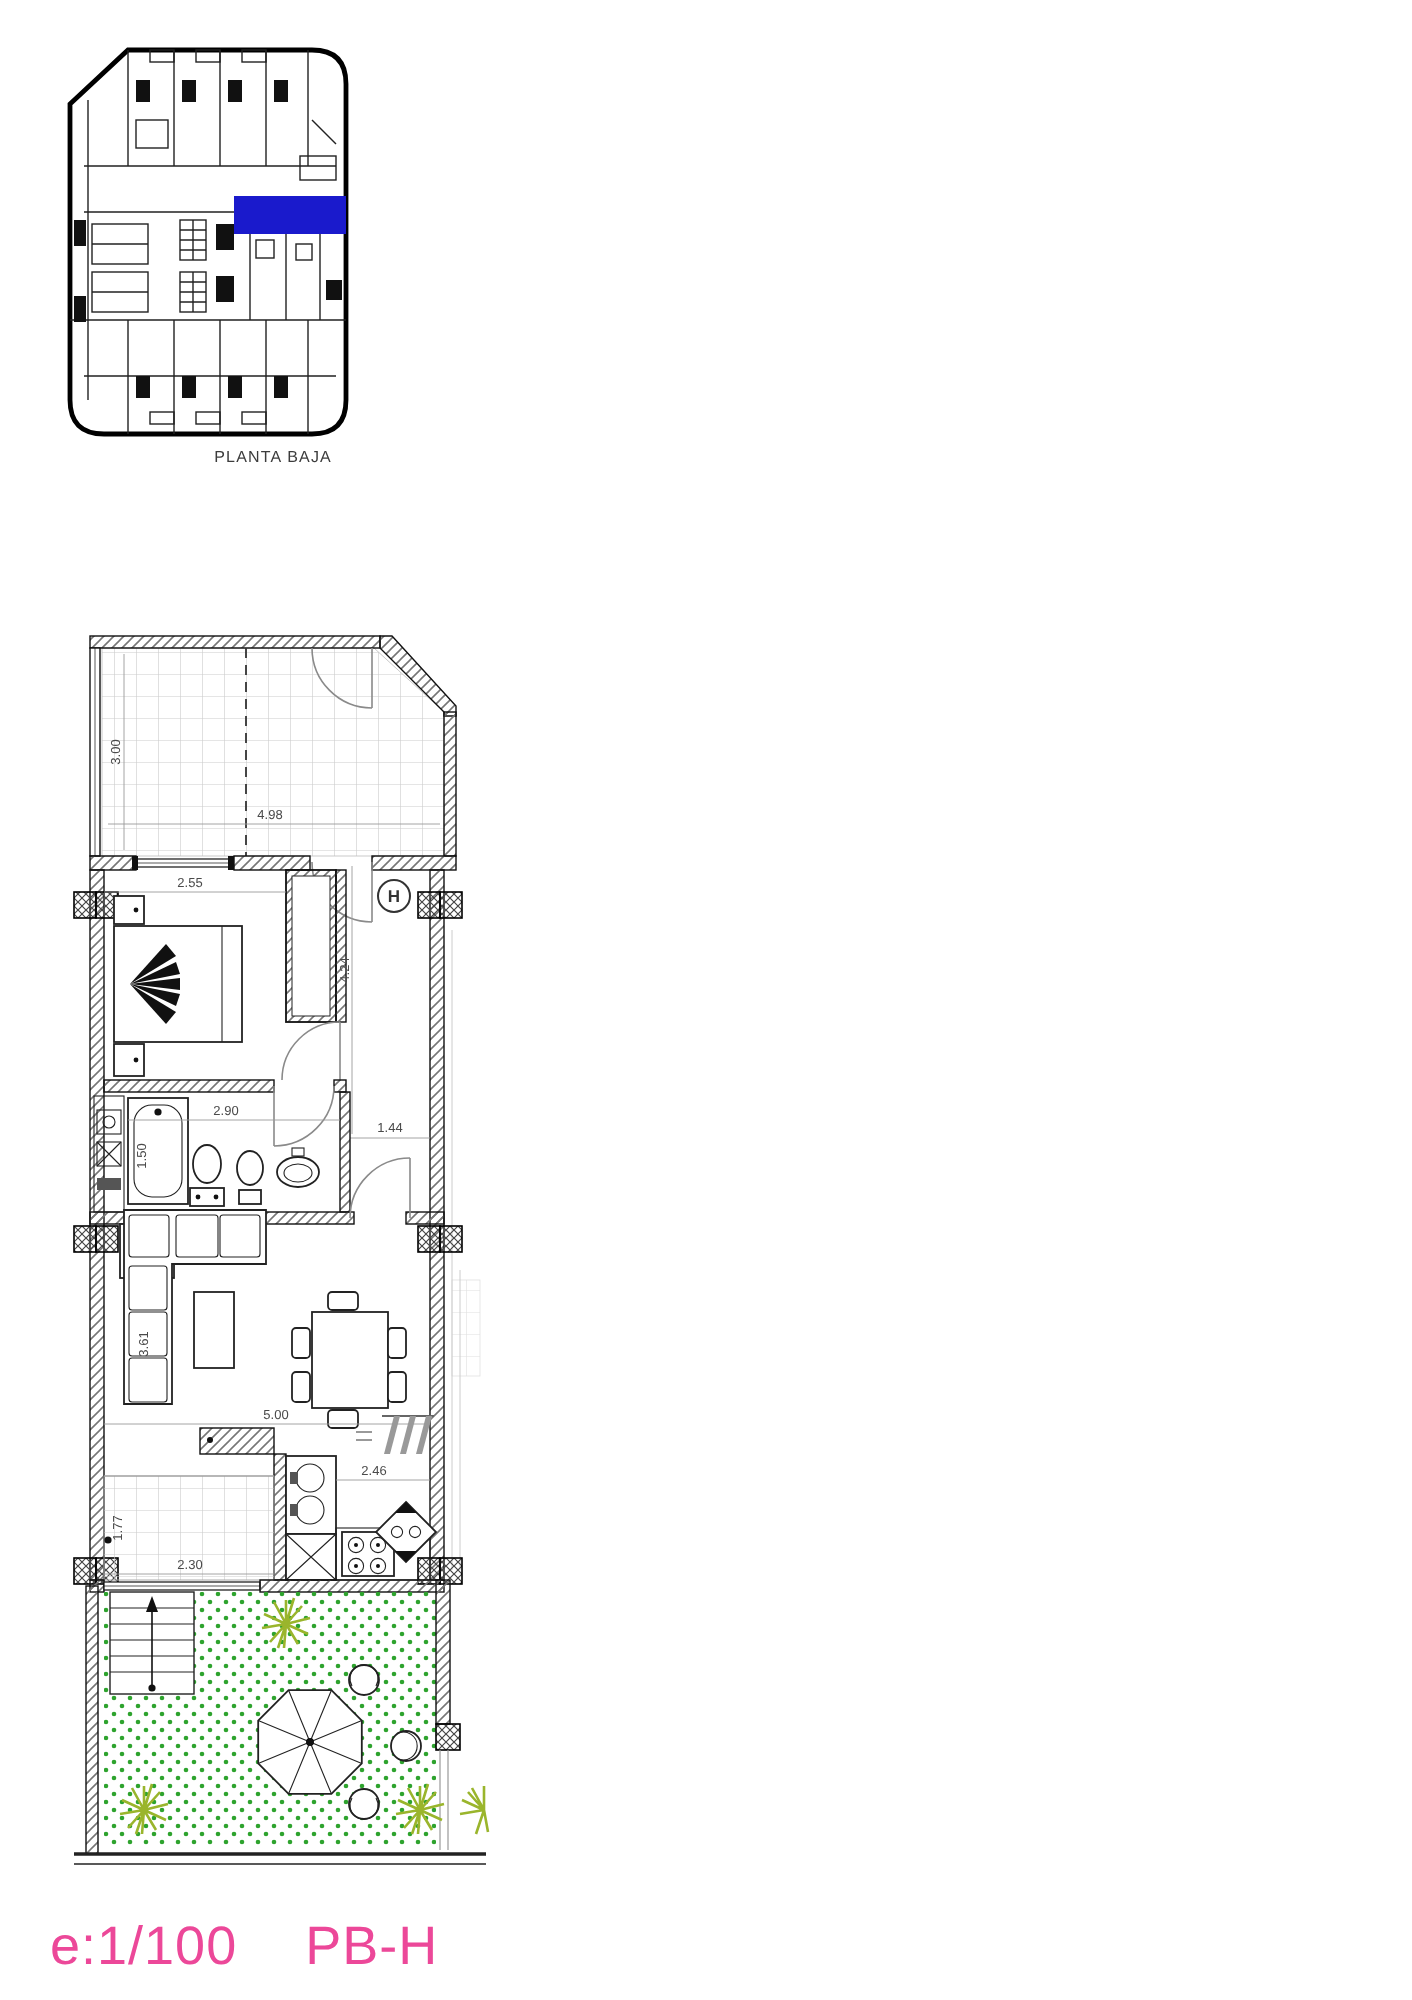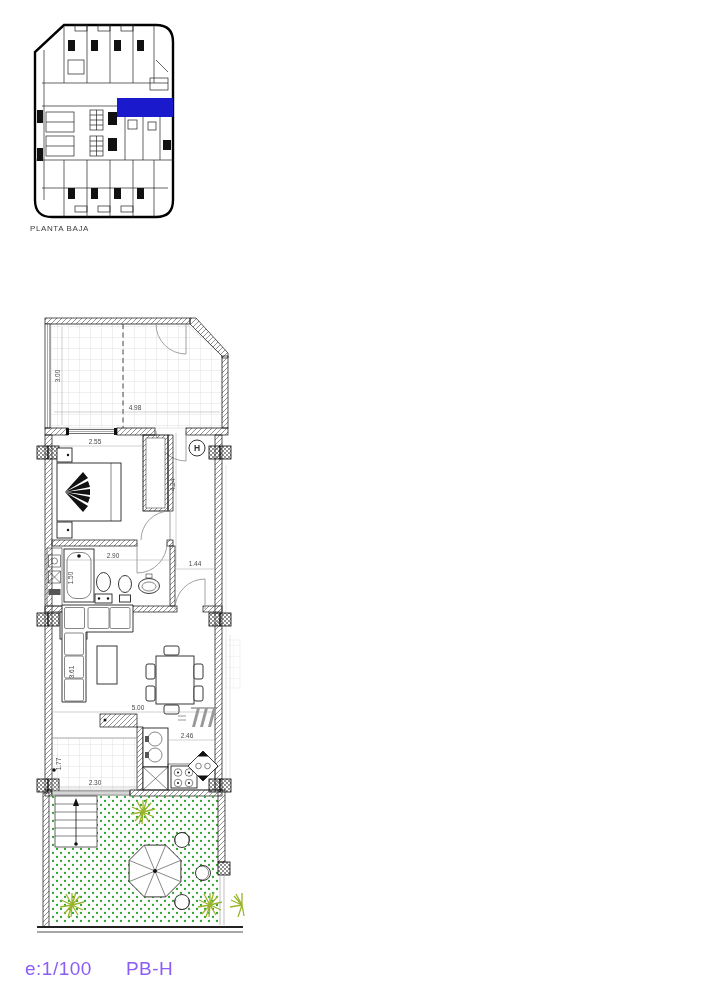--- a/index.html
+++ b/index.html
@@ -1,20 +1,20 @@
 <!DOCTYPE html>
 <html><head>
 <meta charset="utf-8">
 <style>
   html,body{margin:0;padding:0;background:#fff;}
   .page{position:relative;width:706px;height:1000px;background:#ffffff;overflow:hidden;
         font-family:"Liberation Sans", sans-serif;}
-  .keyplan-caption{position:absolute;left:30px;top:224px;width:150px;text-align:left;
+  .keyplan-caption{position:absolute;left:16px;top:224px;width:150px;text-align:right;
         font-size:8px;letter-spacing:.6px;color:#3c3c3c;}
-  .footer{position:absolute;left:25px;top:958px;font-size:19px;color:#8b5cf6;
+  .footer{position:absolute;left:25px;top:958px;font-size:27px;color:#ec4899;
         letter-spacing:.5px;}
   .footer .code{margin-left:34px;}
   svg text{font-family:"Liberation Sans", sans-serif;}
   .dim{font-size:6.5px;fill:#4a4a4a;}
   .wall{fill:url(#hatch);stroke:#111;stroke-width:.7;}
   .col{fill:url(#xhatch);stroke:#000;stroke-width:.8;}
   .furn{fill:#fff;stroke:#222;stroke-width:.9;}
   .thin{fill:none;stroke:#222;stroke-width:.55;}
   .door{fill:none;stroke:#8a8a8a;stroke-width:.8;}
   .dimline{stroke:#9a9a9a;stroke-width:.45;}

